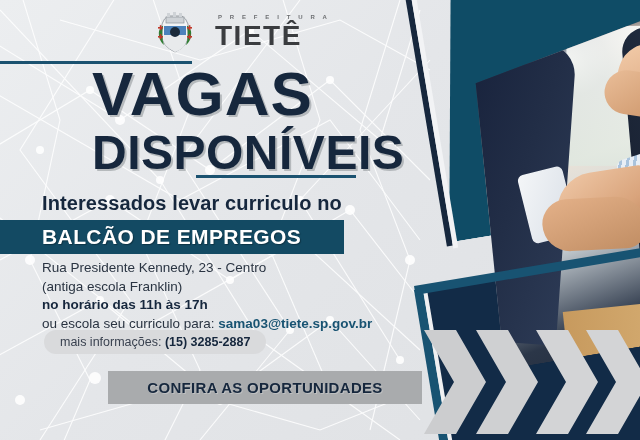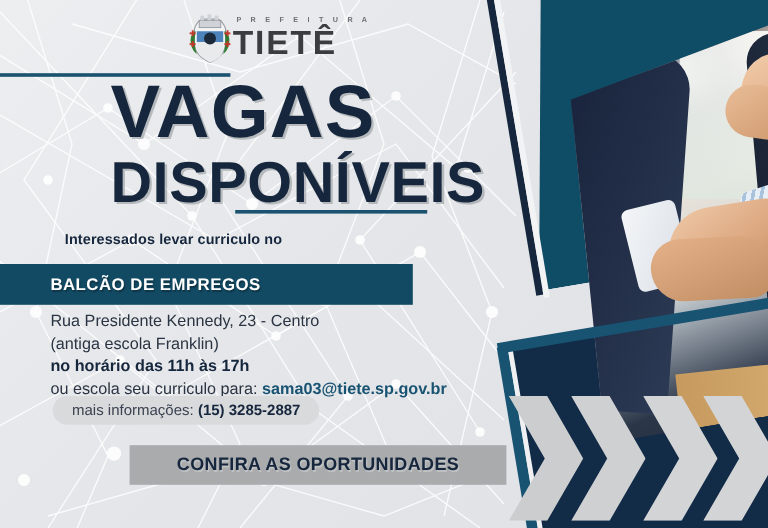--- a/index.html
+++ b/index.html
@@ -121,21 +121,21 @@
   .chev{position:absolute;z-index:4;}
   .chev svg{display:block;}
   .chev-a{left:424px;top:330px;}
   .chev-b{left:476px;top:330px;}
   .chev-c{left:536px;top:330px;}
   .chev-d{left:586px;top:330px;}
 
   
   .logo{
     position:absolute;left:156px;top:10px;z-index:6;
-    display:flex;align-items:center;gap:0;
+    display:flex;align-items:center;gap:21px;
   }
   .crest{width:38px;height:44px;flex:0 0 auto;}
   .logo-text{display:flex;flex-direction:column;line-height:1;}
   .logo-pref{
     font-size:6px;letter-spacing:3.1px;color:#6d6f72;font-weight:700;
     margin-left:3px;margin-bottom:2px;
   }
   .logo-name{
     font-size:28px;font-weight:700;color:#3a3c3f;letter-spacing:1.5px;
   }
@@ -159,28 +159,28 @@
   }
   .h-disp{
     font-size:48px;font-weight:800;color:#16273d;letter-spacing:.5px;
     line-height:1;margin:4px 0 0 52px;
     text-shadow:2px 2px 0 rgba(140,145,150,.55);
   }
 
   
   .lead{
     position:absolute;left:42px;top:192px;z-index:6;
-    font-size:12px;font-weight:700;color:#16273d;letter-spacing:.1px;margin-left:12px;
+    font-size:20px;font-weight:700;color:#16273d;letter-spacing:.1px;
   }
   .banner{
     position:absolute;left:0;top:220px;width:344px;height:34px;z-index:6;
     background:#134a63;display:flex;align-items:center;
   }
   .banner span{
-    color:#ffffff;font-size:14px;font-weight:800;letter-spacing:.4px;
+    color:#ffffff;font-size:21px;font-weight:800;letter-spacing:.4px;
     margin-left:42px;text-shadow:1px 1px 1px rgba(0,0,0,.3);
   }
   .addr{
     position:absolute;left:42px;top:259px;z-index:6;
     font-size:13.5px;color:#2a3442;line-height:1.38;
   }
   .addr .b{font-weight:700;color:#16273d;}
   .addr .mail{font-weight:800;color:#185372;}
   .pill{
     position:absolute;left:44px;top:330px;z-index:6;

